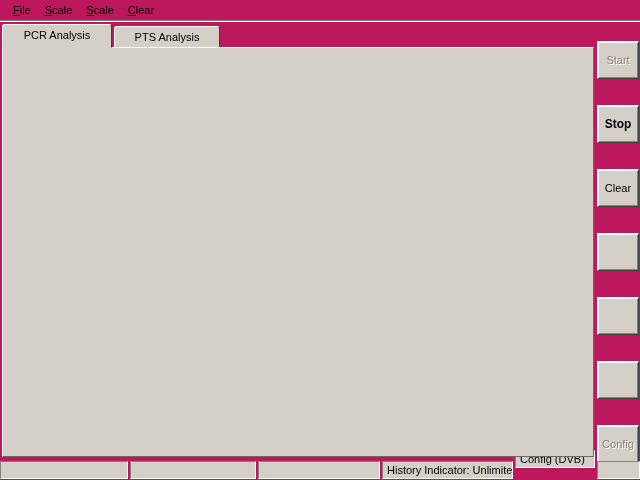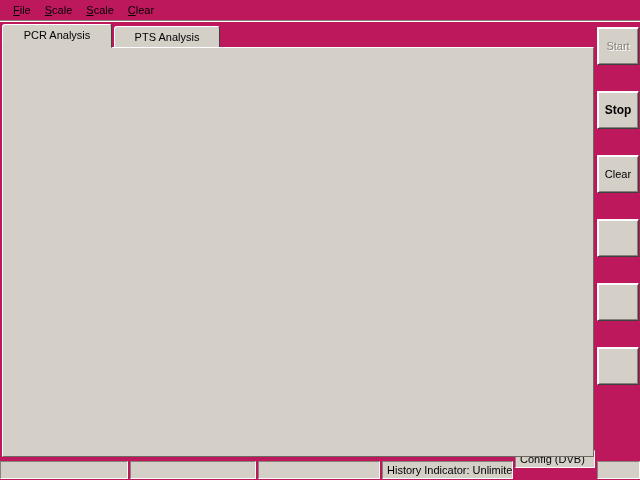--- a/index.html
+++ b/index.html
@@ -20,21 +20,21 @@
   
   #main-panel{left:2px;top:47px;width:592px;height:410px;background:#d4d0c8;
       border:1px solid;border-color:#fff #6e6a63 #6e6a63 #fff;box-sizing:border-box;z-index:4;}
   .lbl{white-space:nowrap;}
   .field{background:#f3f2ea;border:1px solid;border-color:#6e6a63 #fbfaf6 #fbfaf6 #6e6a63;
       box-shadow:inset 1px 1px 0 #9a968e;padding:2px 4px 0 4px;box-sizing:border-box;
       white-space:nowrap;overflow:hidden;}
   
   .btn{background:#d4d0c8;border:1px solid;border-color:#fbfaf6 #404040 #404040 #fbfaf6;
       box-shadow:inset 1px 1px 0 #fff, inset -1px -1px 0 #87837b;
-      display:flex;align-items:center;justify-content:center;box-sizing:border-box;cursor:default;}
+      display:flex;align-items:center;justify-content:center;box-sizing:border-box;cursor:default;margin-top:14px;}
   .btn.disabled{color:#87837b;text-shadow:1px 1px 0 #fff;}
   .btn.bold{font-weight:bold;font-size:12px;}
   
   .group{border:1px solid #8a8680;box-shadow:1px 1px 0 #fff, inset 1px 1px 0 #fff;box-sizing:border-box;}
   .group-title{position:absolute;top:-7px;left:10px;background:#d4d0c8;padding:0 4px;
       font-weight:bold;font-size:12px;}
   .statlbl{position:absolute;left:8px;}
   .statfield{position:absolute;left:64px;width:73px;height:16px;font-size:11px;}
   
   .sb{background:#bdb9b1;}
@@ -344,20 +344,21 @@
       </div>
     <div class="btn" style="position:absolute;left:86px;top:108px;width:52px;height:18px;">Rescale</div>
   </div>
 
   <div class="abs btn disabled" style="left:597px;top:27px;width:42px;height:38px;">Start</div>
   <div class="abs btn" style="left:597px;top:155px;width:42px;height:38px;">Clear</div>
   <div class="abs btn bold" style="left:597px;top:91px;width:42px;height:38px;">Stop</div>
   <div class="abs btn" style="left:597px;top:219px;width:42px;height:38px;"></div>
   <div class="abs btn" style="left:597px;top:283px;width:42px;height:38px;"></div>
   <div class="abs btn" style="left:597px;top:347px;width:42px;height:38px;"></div>
+  <div class="abs btn disabled" style="left:597px;top:411px;width:42px;height:38px;">Config</div>
 
   <div class="abs seg" style="left:3px;top:437px;width:131px;"></div>
   <div class="abs seg" style="left:136px;top:437px;width:122px;">PCR Overall Jitter</div>
   <div class="abs seg" style="left:260px;top:437px;width:137px;">Profile MGF3 (1Hz)</div>
   <div class="abs seg" style="left: 399px; top: 437px; width: 64px; background: rgb(125, 197, 127);">Running</div>
   <div class="abs seg" style="left:465px;top:437px;width:128px;">00:00:30</div>
 
   <div class="abs seg seg2" style="left:0;top:461px;width:128px;"></div>
   <div class="abs seg seg2" style="left:130px;top:461px;width:126px;"></div>
   <div class="abs seg seg2" style="left:258px;top:461px;width:122px;"></div>

